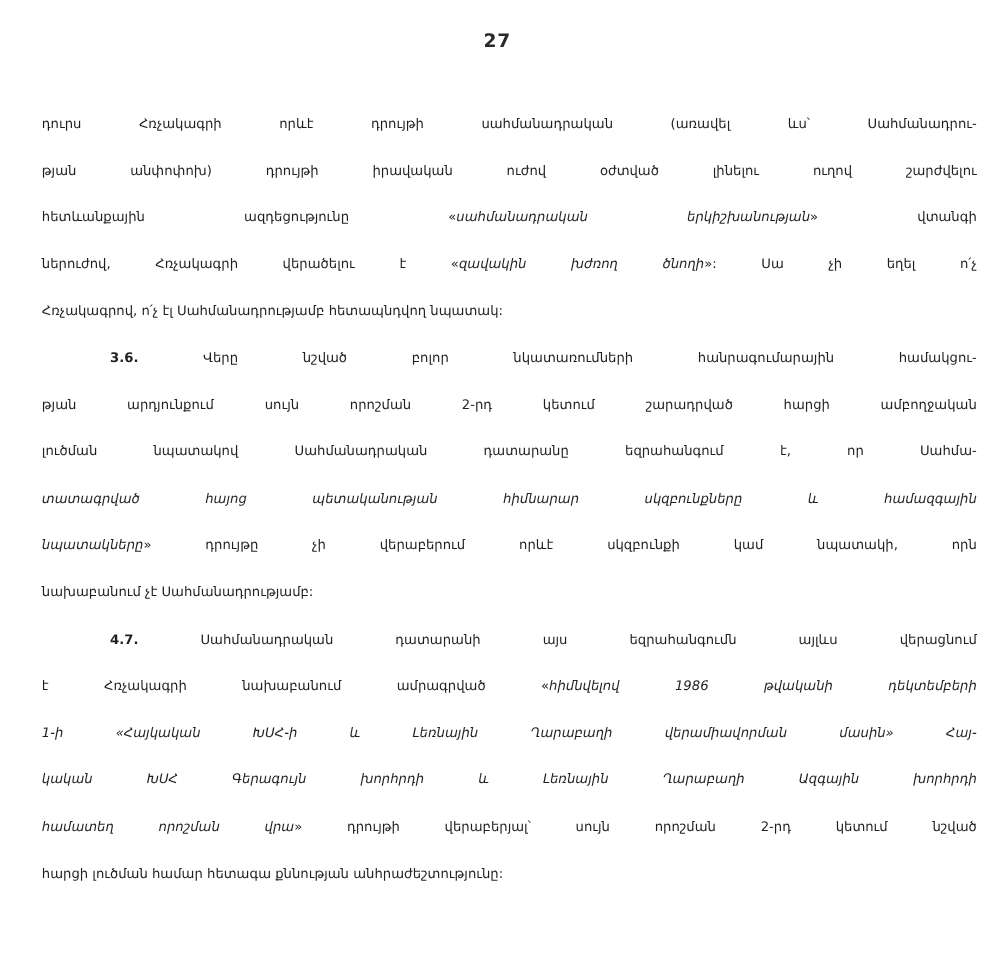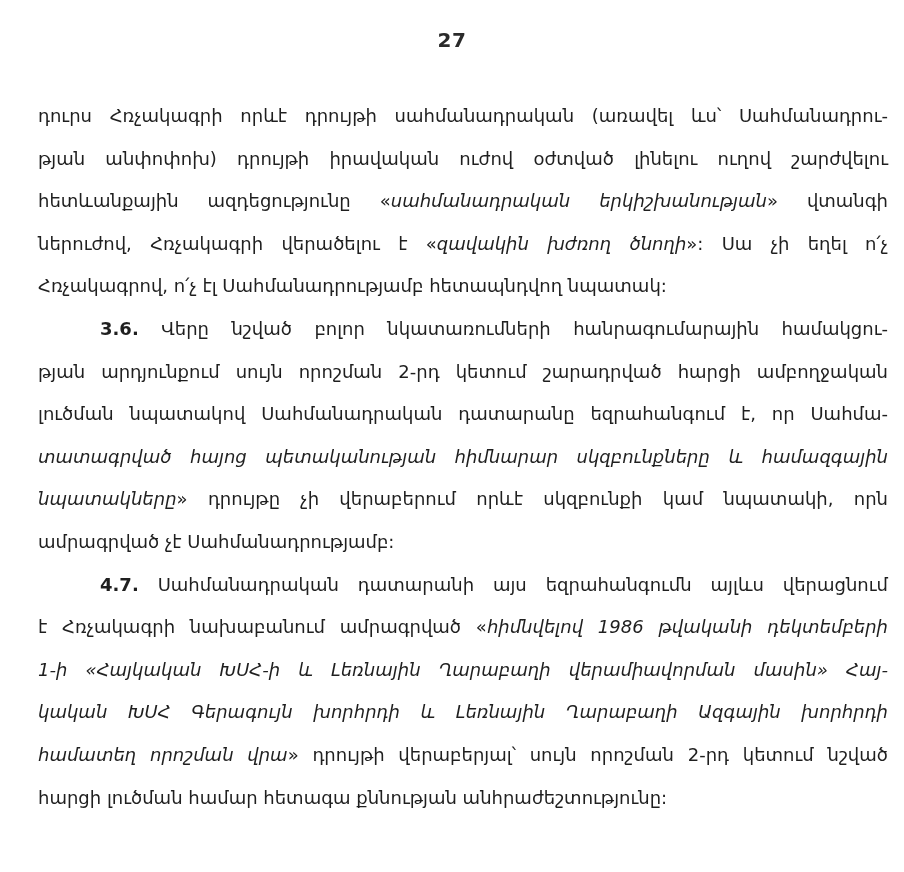--- a/index.html
+++ b/index.html
@@ -13,28 +13,28 @@
     height: 872px;
     background: #ffffff;
     font-family: "DejaVu Sans", sans-serif;
     color: #1f1f1f;
     overflow: hidden;
     box-sizing: border-box;
   }
   .pagenum {
     padding-top: 28px;
     text-align: center;
-    font-size: 20px;
+    font-size: 17px;
     font-weight: 600;
     color: #2a2a2a;
     letter-spacing: 0.5px;
   }
   .body-text {
     margin: 43px 16px 0 38px;
-    font-size: 18px;
+    font-size: 12px;
     line-height: 42.6px;
   }
   .line {
     text-align: justify;
     text-align-last: justify;
     white-space: normal;
   }
   .line.last {
     text-align: center;
     text-align-last: left;
@@ -57,21 +57,21 @@
         <div class="line"><span class="run normal">հետևանքային ազդեցությունը «</span><span class="run italic">սահմանադրական երկիշխանության</span><span class="run normal">» վտանգի</span></div>
         <div class="line"><span class="run normal">ներուժով, Հռչակագրի վերածելու է «</span><span class="run italic">զավակին խժռող ծնողի</span><span class="run normal">»: Սա չի եղել ո՛չ</span></div>
         <div class="line last"><span class="run normal">Հռչակագրով, ո՛չ էլ Սահմանադրությամբ հետապնդվող նպատակ:</span></div>
       </div>
       <div>
         <div class="line indent"><span class="run bold">3.6.</span><span class="run normal"> Վերը նշված բոլոր նկատառումների հանրագումարային համակցու-</span></div>
         <div class="line"><span class="run normal">թյան արդյունքում սույն որոշման 2-րդ կետում շարադրված հարցի ամբողջական</span></div>
         <div class="line"><span class="run normal">լուծման նպատակով Սահմանադրական դատարանը եզրահանգում է, որ Սահմա-</span></div>
         <div class="line"><span class="run italic">տատագրված հայոց պետականության հիմնարար սկզբունքները և համազգային</span></div>
         <div class="line"><span class="run italic">նպատակները</span><span class="run normal">» դրույթը չի վերաբերում որևէ սկզբունքի կամ նպատակի, որն</span></div>
-        <div class="line last"><span class="run normal">ամրագրված չէ Սահմանադրությամբ:</span></div>
+        <div class="line last"><span class="run normal">նախաբանում չէ Սահմանադրությամբ:</span></div>
       </div>
       <div>
         <div class="line indent"><span class="run bold">4.7.</span><span class="run normal"> Սահմանադրական դատարանի այս եզրահանգումն այլևս վերացնում</span></div>
         <div class="line"><span class="run normal">է Հռչակագրի նախաբանում ամրագրված «</span><span class="run italic">հիմնվելով 1986 թվականի դեկտեմբերի</span></div>
         <div class="line"><span class="run italic">1-ի «Հայկական ԽՍՀ-ի և Լեռնային Ղարաբաղի վերամիավորման մասին» Հայ-</span></div>
         <div class="line"><span class="run italic">կական ԽՍՀ Գերագույն խորհրդի և Լեռնային Ղարաբաղի Ազգային խորհրդի</span></div>
         <div class="line"><span class="run italic">համատեղ որոշման վրա</span><span class="run normal">» դրույթի վերաբերյալ՝ սույն որոշման 2-րդ կետում նշված</span></div>
         <div class="line last"><span class="run normal">հարցի լուծման համար հետագա քննության անհրաժեշտությունը:</span></div>
       </div>
     </div>

